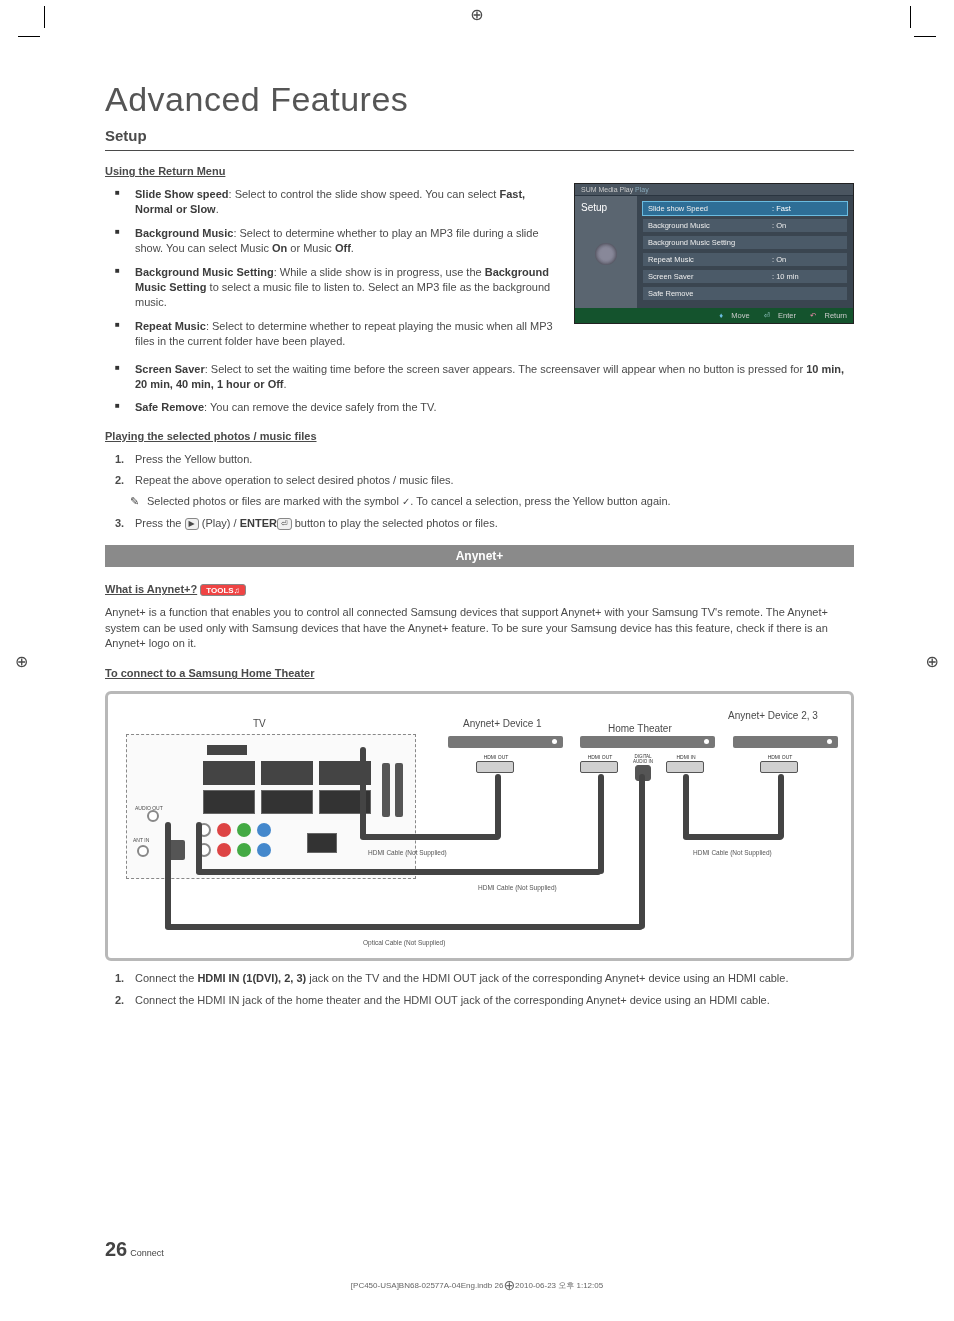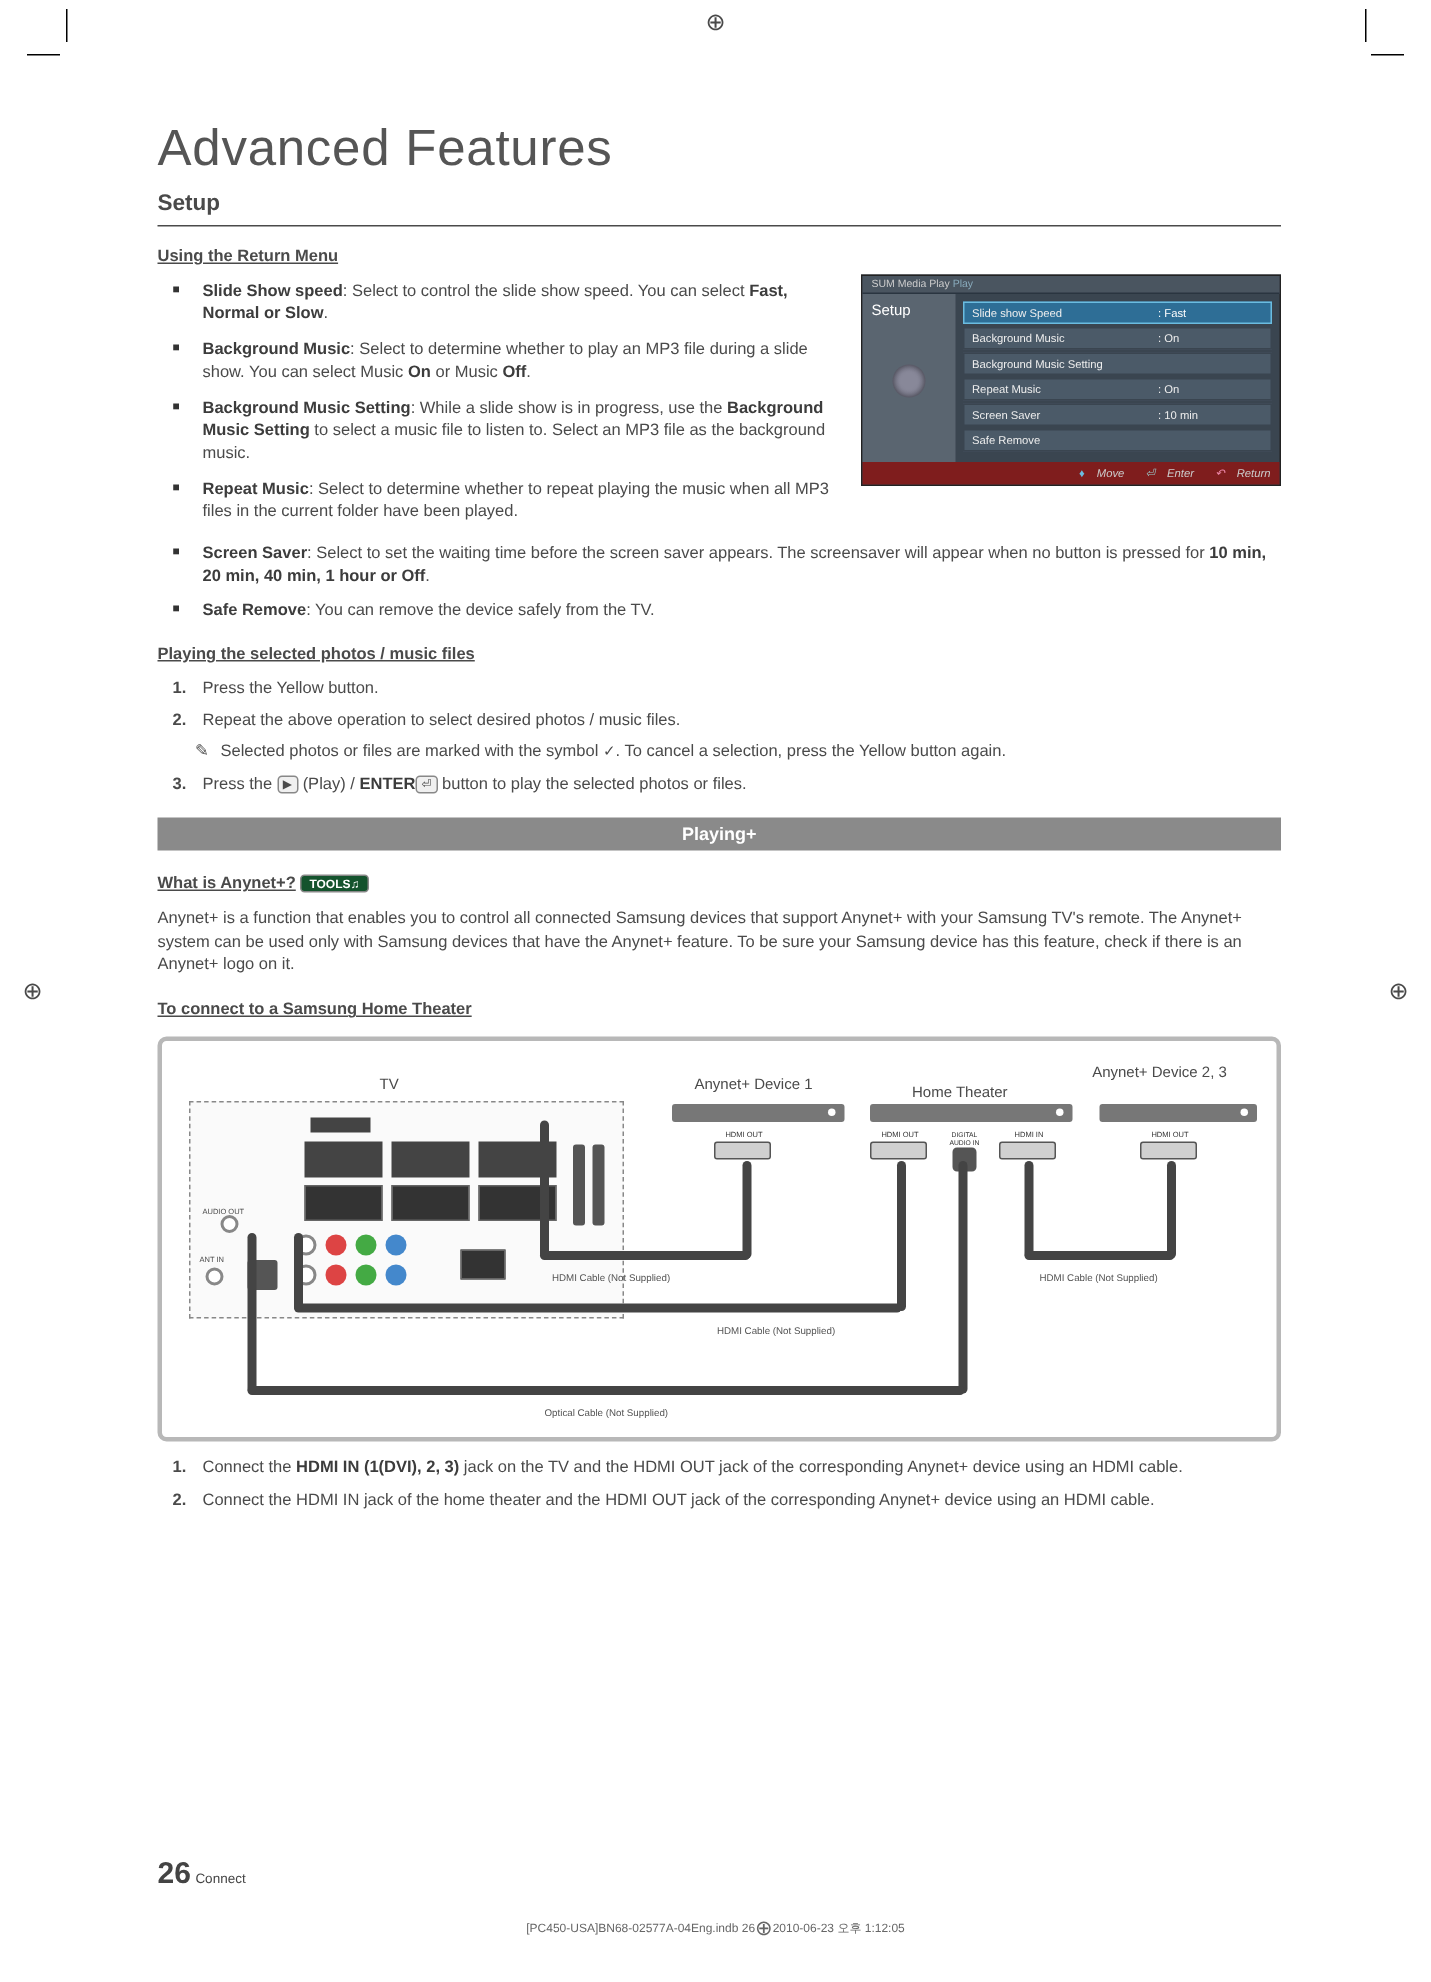--- a/index.html
+++ b/index.html
@@ -126,21 +126,21 @@
     justify-content: center;
     border: 1px solid #888;
     border-radius: 3px;
     font-size: 8px;
     padding: 0 3px;
     height: 12px;
     vertical-align: middle;
     background: #f0f0f0;
   }
   .tools-badge {
-    background: #14532d;
+    background: #ef4444;
     color: #fff;
     border-radius: 3px;
     padding: 1px 5px;
     font-size: 8px;
     font-weight: bold;
   }
   .check-icon { font-size: 10px; }
 
   
   .osd {
@@ -195,26 +195,25 @@
     padding: 2px 5px;
     font-size: 7.5px;
   }
   .osd-row.selected {
     background: #2e6e96;
     border-color: #6bbce0;
   }
   .osd-row .lbl { flex: 1; }
   .osd-row .val { width: 70px; }
   .osd-foot {
-    background: #7f1d1d;
+    background: #14532d;
     padding: 3px 6px;
     text-align: right;
     font-size: 7.5px;
     color: #ccc;
-    font-style: italic;
   }
   .osd-foot span { margin-left: 6px; }
   .foot-ico { color: #6bbce0; }
 
   
   .banner {
     background: #8a8a8a;
     color: #fff;
     text-align: center;
     font-weight: bold;
@@ -434,21 +433,21 @@
   <div class="note-line">
     <span class="note-icon">✎</span>
     <span>Selected photos or files are marked with the symbol </span><span class="check-icon">✓</span><span>. To cancel a selection, press the Yellow button again.</span>
   </div>
   <ol class="num">
     <li><span class="num-label">3.</span>
       <span>Press the </span><span class="play-icon">▶</span> <span>(Play) / </span><strong>ENTER</strong><span class="enter-icon">⏎</span><span> button to play the selected photos or files.</span>
     </li>
   </ol>
 
-  <div class="banner">Playing+</div>
+  <div class="banner">Anynet+</div>
 
   <span class="sub-head">
     <span>What is Anynet+?</span>
   </span>
   <span class="tools-badge"><span>TOOLS</span> ♫</span>
   <div style="margin-top:4px; line-height:1.4;">Anynet+ is a function that enables you to control all connected Samsung devices that support Anynet+ with your Samsung TV's remote. The Anynet+ system can be used only with Samsung devices that have the Anynet+ feature. To be sure your Samsung device has this feature, check if there is an Anynet+ logo on it.</div>
 
   <div style="margin-top:10px;">
     <span class="sub-head">To connect to a Samsung Home Theater</span>
   </div>

